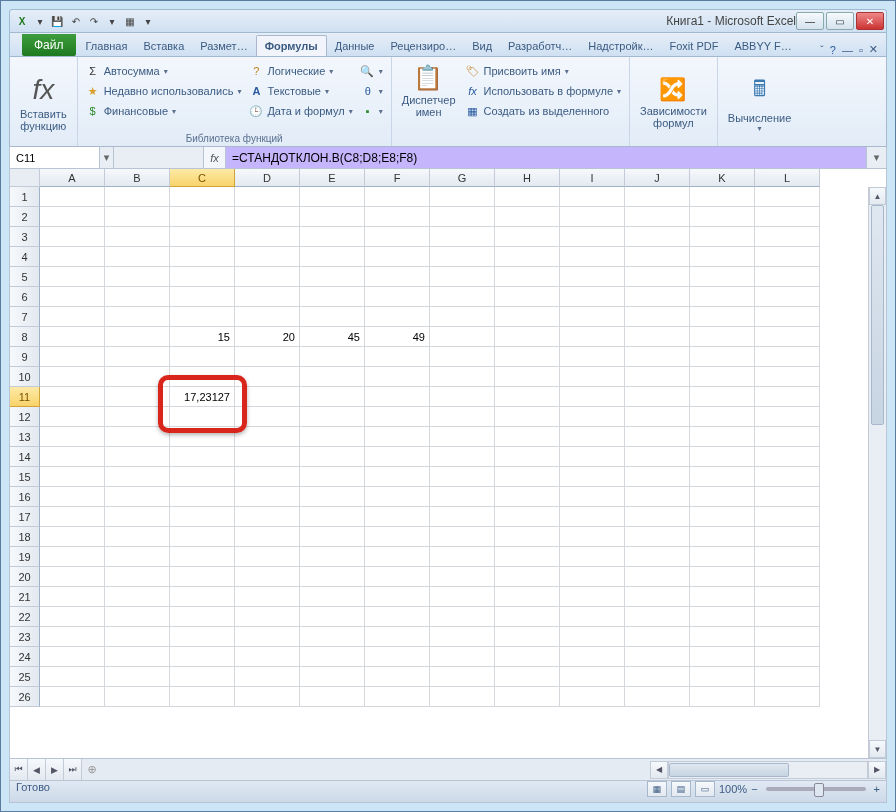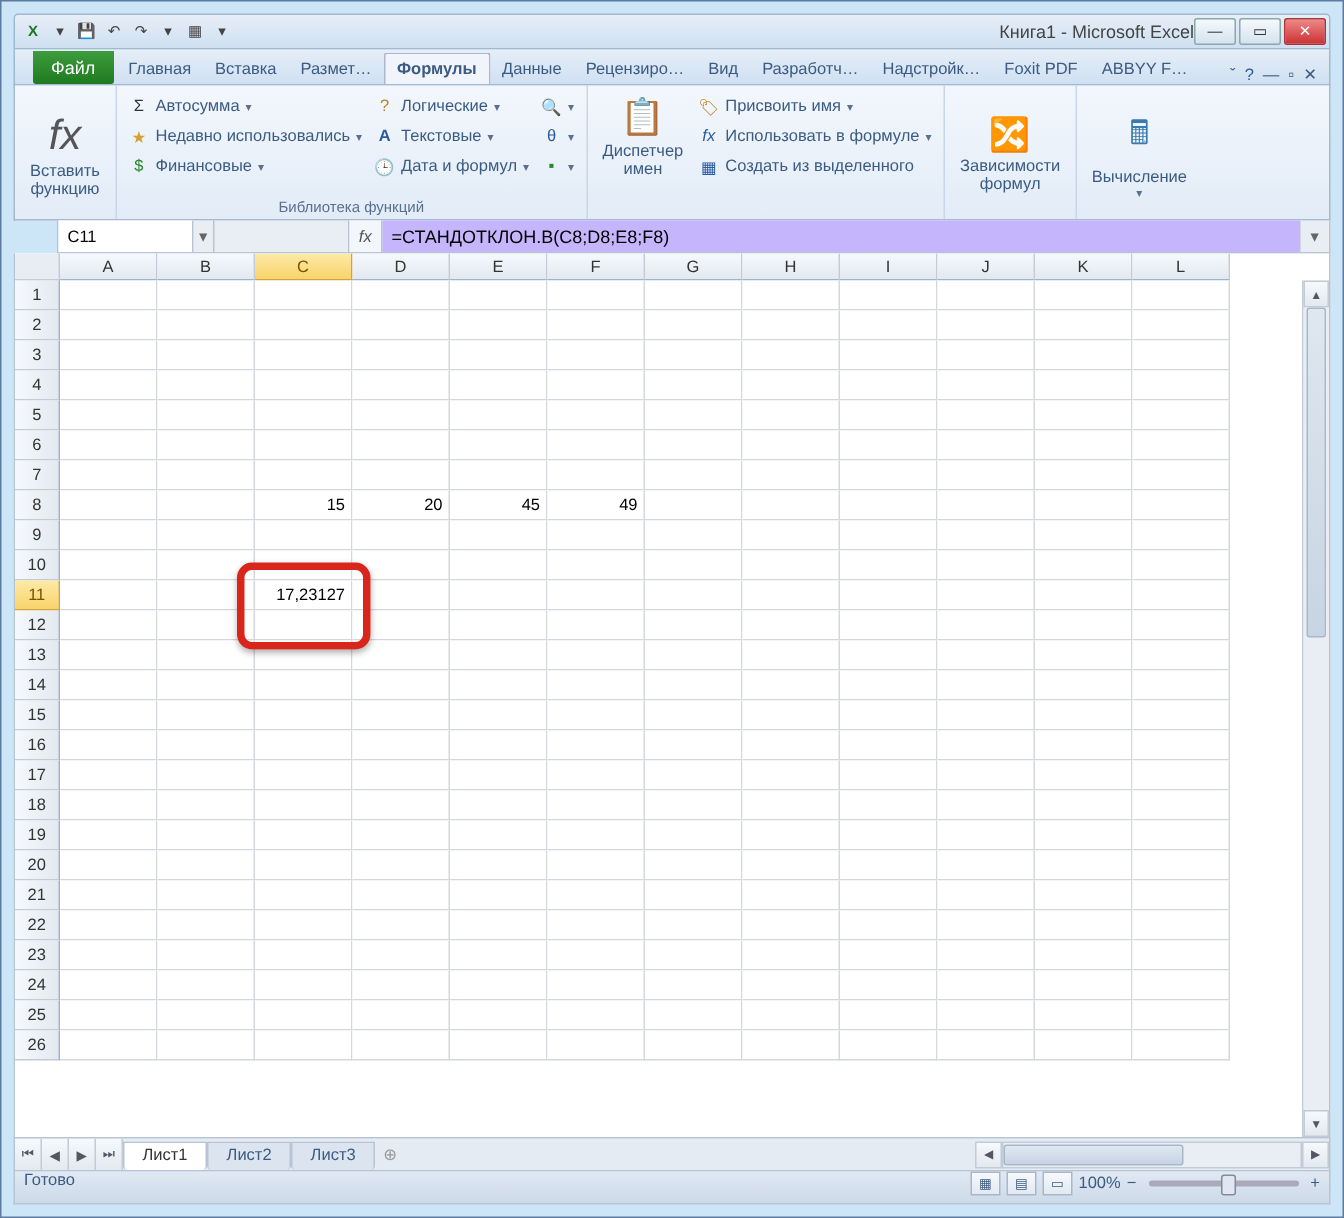--- a/index.html
+++ b/index.html
@@ -30,21 +30,21 @@
 .ribbon-group { border-right:1px solid #c8d6e8; display:flex; flex-direction:column; padding:2px 4px 0 4px; }
 .ribbon-group-title { font-size:10px; color:#5a7090; text-align:center; padding:2px 0; margin-top:auto; }
 .ribbon-big { display:flex; flex-direction:column; align-items:center; justify-content:center; padding:4px 6px; color:#3b5b82; font-size:11px; min-width:54px; }
 .ribbon-big .big-icon { font-size:28px; margin-bottom:2px; }
 .ribbon-stack { display:flex; flex-direction:column; justify-content:flex-start; gap:4px; padding:4px 2px; }
 .ribbon-item { display:flex; align-items:center; gap:4px; font-size:11px; color:#3b5b82; white-space:nowrap; padding:1px 2px; }
 .ribbon-item .small-icon { width:14px; height:14px; display:inline-flex; align-items:center; justify-content:center; font-size:11px; }
 .caret { font-size:8px; color:#5a7090; }
 
 
-.formula-row { display:flex; align-items:stretch; height:22px; background:#e9eef5; border:1px solid #b8c4d4; border-top:none;margin-left:29px; }
+.formula-row { display:flex; align-items:stretch; height:22px; background:#e9eef5; border:1px solid #b8c4d4; border-top:none; }
 .name-box { width:90px; border-right:1px solid #b8c4d4; background:#fff; display:flex; align-items:center; padding:0 6px; font-size:11px; }
 .name-box-dd { width:14px; display:flex; align-items:center; justify-content:center; color:#666; border-right:1px solid #b8c4d4; }
 .fx-gap { width:90px; border-right:1px solid #b8c4d4; }
 .fx-label { width:22px; display:flex; align-items:center; justify-content:center; font-style:italic; color:#555; border-right:1px solid #b8c4d4; background:#f3f6fb; }
 .formula-bar { flex:1; background:#c4b5fd; display:flex; align-items:center; padding:0 6px; font-size:12px; }
 .formula-expand { width:20px; display:flex; align-items:center; justify-content:center; border-left:1px solid #b8c4d4; color:#666; }
 
 
 .sheet-area { flex:1; position:relative; background:#fff; border:1px solid #b8c4d4; border-top:none; overflow:hidden; }
 .sheet-grid { display:grid; position:absolute; inset:0; }
@@ -593,25 +593,20 @@
   <div class="cell-highlight" id="highlight" style="left: 148px; top: 206px; width: 89px; height: 58px;"></div>
 </div>
 
 <div class="sheet-tabs-row">
   <div class="nav-btns">
     <div class="nav-btn">⏮</div>
     <div class="nav-btn">◀</div>
     <div class="nav-btn">▶</div>
     <div class="nav-btn">⏭</div>
   </div>
-  <div id="sheet-tab-host" style="display:flex">
-          <div class="sheet-tab">Лист1</div>
-          <div class="sheet-tab inactive">Лист2</div>
-          <div class="sheet-tab inactive">Лист3</div>
-        </div>
   <div class="tab-insert">⊕</div>
   <div class="hscroll">
     <div style="flex:1"></div>
     <div class="sb-btn">◀</div>
     <div class="track">
             <div class="thumb"></div>
           </div>
     <div class="sb-btn">▶</div>
   </div>
 </div>

